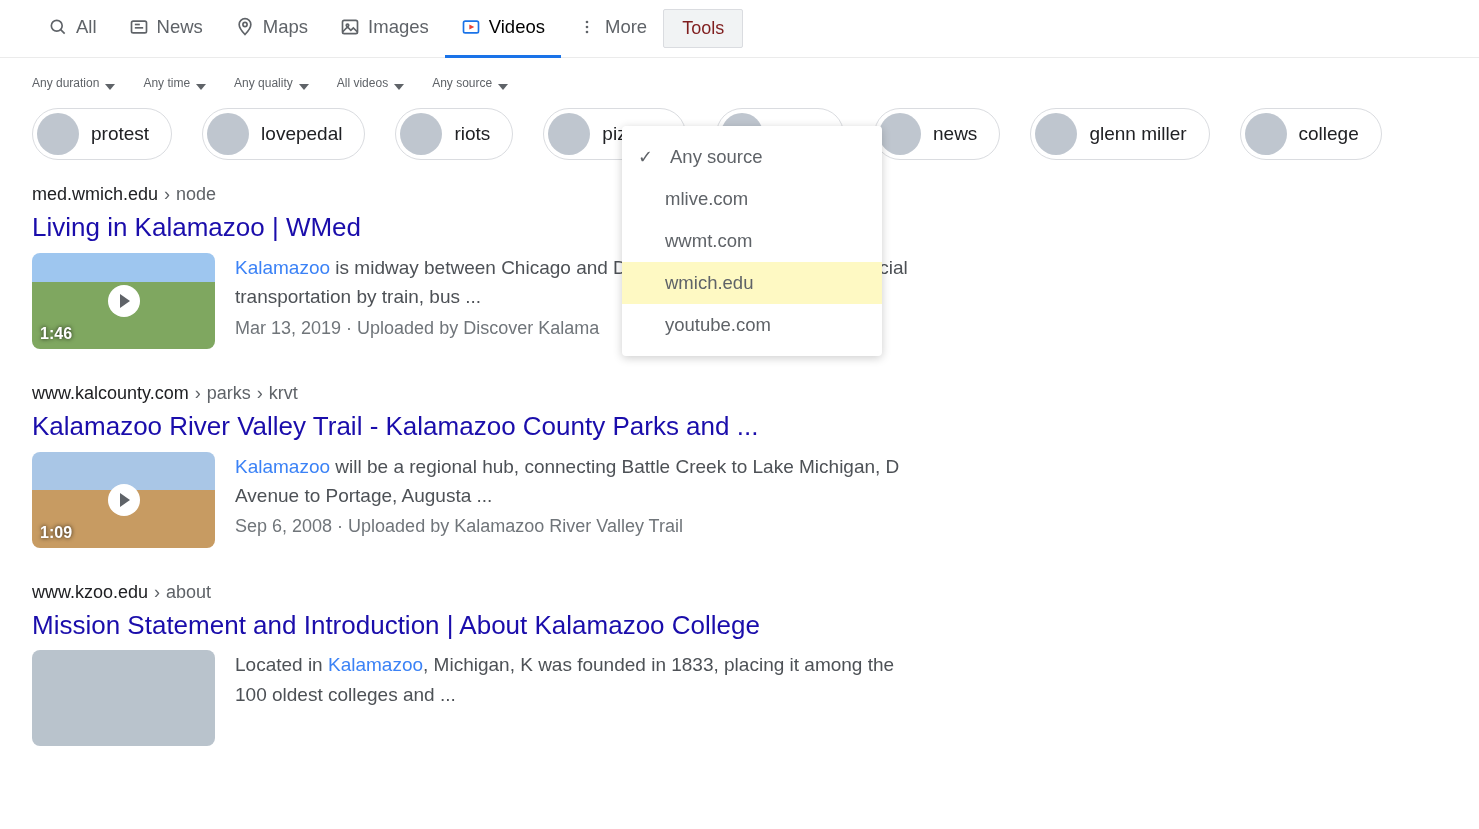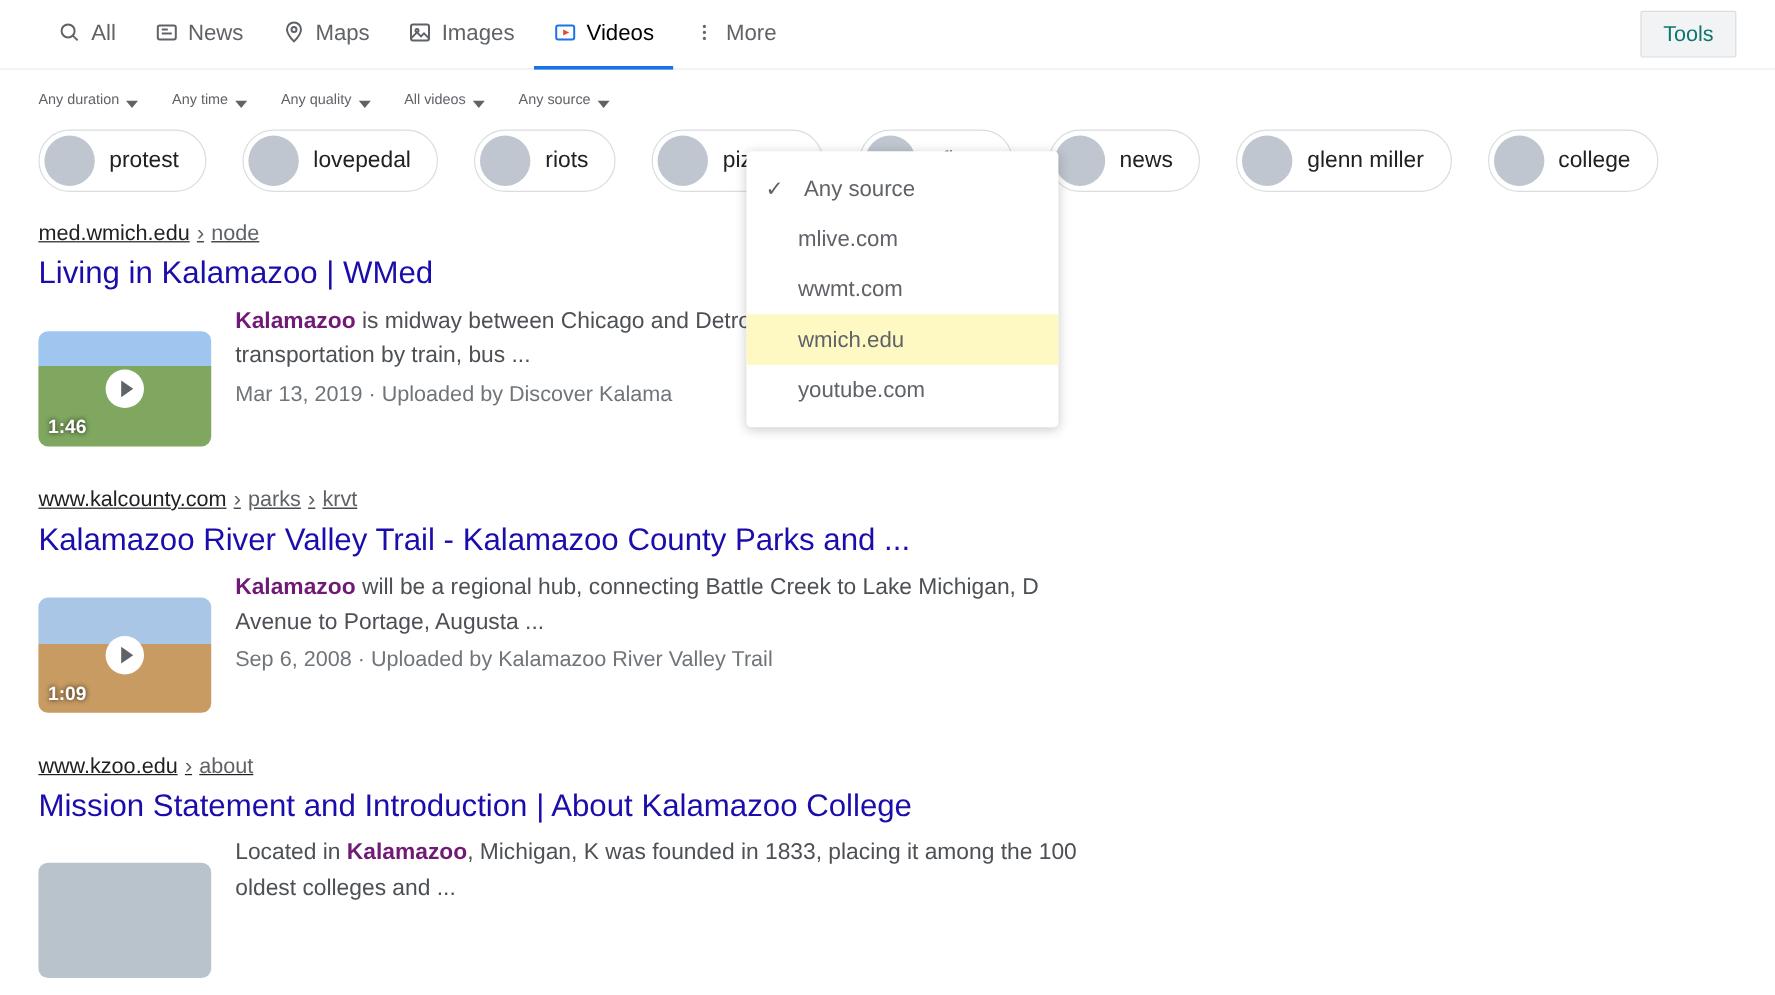--- a/index.html
+++ b/index.html
@@ -1,52 +1,52 @@
 <!DOCTYPE html>
 <html><head>
 <meta charset="utf-8">
 <style>
 * { margin: 0; padding: 0; box-sizing: border-box; }
 body { font-family: arial, sans-serif; color: #202124; background: #fff; }
 
-.tabs-row { display: flex; align-items: center; justify-content: space-between; padding: 0 32px; border-bottom: 1px solid #ebebeb; height: 58px; }
+.tabs-row { display: flex; align-items: center; padding: 0 32px; border-bottom: 1px solid #ebebeb; height: 58px; }
 .tabs { display: flex; align-items: center; gap: 0; }
 .tab { display: flex; align-items: center; gap: 8px; padding: 0 16px; height: 58px; color: #5f6368; font-size: 18.5px; cursor: pointer; border-bottom: 3px solid transparent; }
 .tab.active { color: #000000; border-bottom-color: #1a73e8; }
 .tab svg { width: 20px; height: 20px; }
-.tools-btn { background: #f1f3f4; border: 1px solid #dadce0; padding: 8px 18px; font-size: 18px; color: #0f766e; cursor: pointer; border-radius: 2px; }
+.tools-btn { background: #f1f3f4; border: 1px solid #dadce0; padding: 8px 18px; font-size: 18px; color: #7f1d1d; cursor: pointer; border-radius: 2px; }
 
 .filters-row { display: flex; align-items: center; gap: 28px; padding: 18px 32px 8px; position: relative; }
 .filter { display: flex; align-items: flex-end; gap: 6px; color: #5f6368; font-size: 12px; cursor: pointer; }
 .caret { width: 0; height: 0; border-left: 5px solid transparent; border-right: 5px solid transparent; border-top: 6px solid #5f6368; }
 
 .chips-row { display: flex; align-items: center; gap: 30px; padding: 10px 32px 18px; overflow: hidden; }
 .chip { display: flex; align-items: center; gap: 12px; border: 1px solid #dadce0; border-radius: 999px; padding: 4px 22px 4px 4px; font-size: 19px; color: #202124; cursor: pointer; white-space: nowrap; background:#fff; }
 .chip .thumb { width: 42px; height: 42px; border-radius: 50%; background: #bfc6cf; flex: none; }
 
 .dropdown { position: absolute; left: 622px; top: 126px; width: 260px; background: #fff; border-radius: 4px; box-shadow: 0 2px 10px rgba(0,0,0,0.2); padding: 10px 0; z-index: 50; font-size: 18.5px; }
 .dropdown-item { display: flex; align-items: center; gap: 14px; padding: 10px 20px 10px 16px; color: #5f6368; cursor: pointer; }
 .dropdown-item.selected::before { content: "✓"; color: #5f6368; font-size: 18px; width: 18px; }
 .dropdown-item:not(.selected) { padding-left: 43px; }
 .dropdown-item.hover { background: #fef9c3; }
 
 .results { padding: 6px 32px 0; max-width: 960px; }
 .result { margin-bottom: 34px; }
-.cite { color: #202124; font-size: 18px; margin-bottom: 6px; display:flex; align-items:center; gap:6px; flex-wrap:wrap;text-decoration:underline; }
+.cite { color: #202124; font-size: 18px; margin-bottom: 6px; display:flex; align-items:center; gap:6px; flex-wrap:wrap; }
 .cite .crumb { color: #5f6368; }
 .title { color: #1a0dab; font-size: 26px; line-height: 1.3; margin-bottom: 8px; cursor: pointer; }
 .body { display: flex; gap: 20px; }
-.vthumb { position: relative; width: 144px; height: 96px; background: #b9c3cc; border-radius: 8px; flex: none; overflow:hidden;margin-top:23px; }
+.vthumb { position: relative; width: 183px; height: 96px; background: #b9c3cc; border-radius: 8px; flex: none; overflow:hidden; }
 .vthumb.sky { background: linear-gradient(#a9c6e6 40%, #c79b62 40%); }
 .vthumb.cars { background: linear-gradient(#9ec6ef 30%, #7fa760 30%); }
 .vthumb .play { position: absolute; top: 50%; left: 50%; transform: translate(-50%,-50%); width: 32px; height: 32px; background: #fff; border-radius: 50%; display:flex; align-items:center; justify-content:center; }
 .vthumb .play::after { content:""; width:0; height:0; border-left:10px solid #5f6368; border-top:7px solid transparent; border-bottom:7px solid transparent; margin-left:3px; }
 .vthumb .dur { position: absolute; left: 8px; bottom: 6px; color: #fff; font-weight: bold; font-size: 16px; text-shadow: 0 0 4px rgba(0,0,0,0.8); }
 .desc { color: #4d5156; font-size: 19px; line-height: 1.55; }
-.desc b { color: #701a75; font-weight: bold; }
+.desc b { color: #3b82f6; font-weight: normal; }
 .meta { color: #70757a; font-size: 18px; margin-top: 6px; }
 </style>
 </head>
 <body>
 
 <div class="tabs-row">
   <div class="tabs">
     <div class="tab">
       <svg viewBox="0 0 24 24" fill="none" stroke="#5f6368" stroke-width="2">
           <circle cx="10.5" cy="10.5" r="6.5"></circle>

